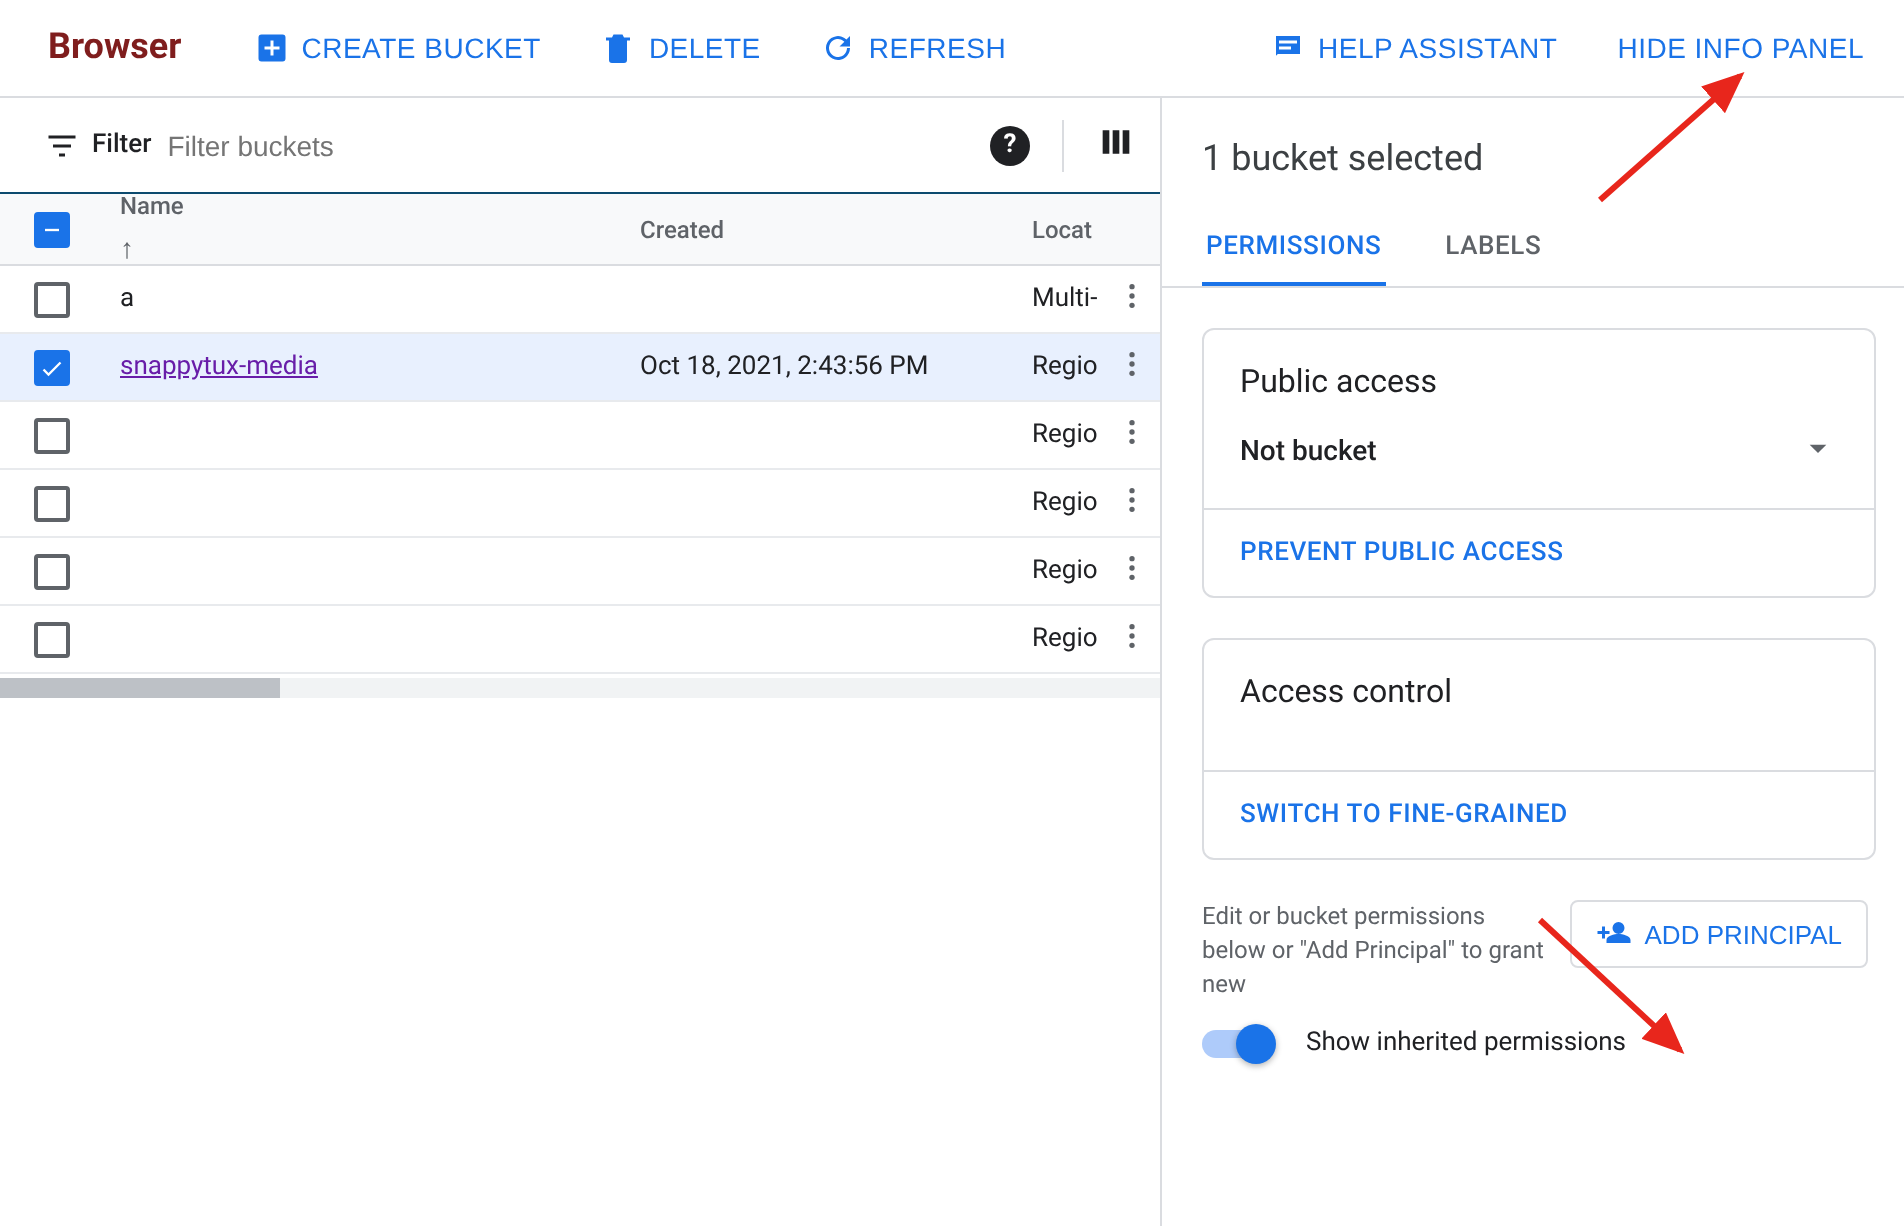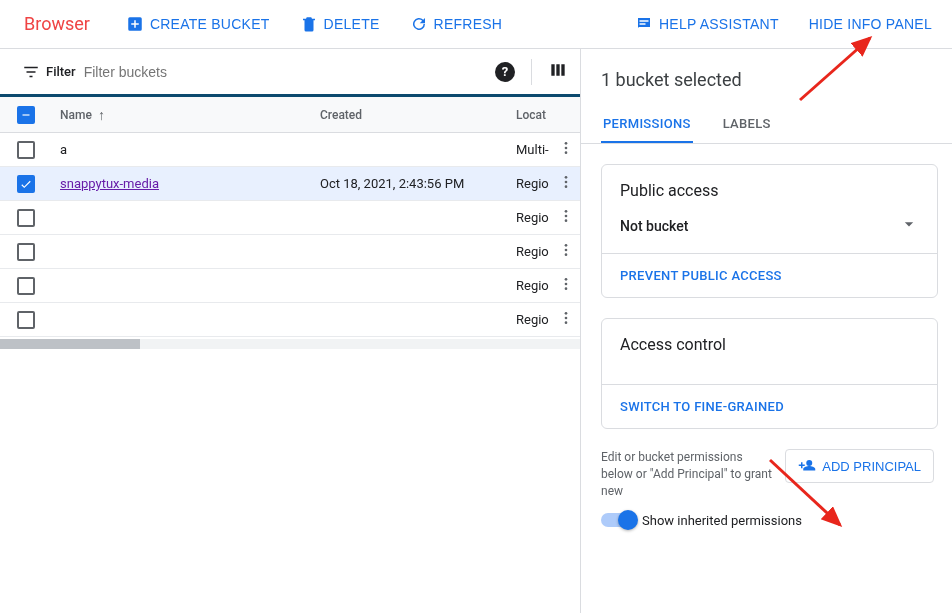--- a/index.html
+++ b/index.html
@@ -1,39 +1,39 @@
 <!DOCTYPE html>
 <html><head>
 <meta charset="utf-8">
 <style>
 * { box-sizing: border-box; margin: 0; padding: 0; }
 body { font-family: Roboto, "Helvetica Neue", Arial, sans-serif; font-size: 13px; color: #202124; background: #fff; width: 952px; height: 613px; overflow: hidden; position: relative; }
 
 .toolbar { display: flex; align-items: center; height: 48px; padding: 0 12px 0 24px; border-bottom: 1px solid #fff; }
-.toolbar .title { font-size: 18px; color: #ef4444; font-weight: 400; margin-right: 28px; }
+.toolbar .title { font-size: 18px; color: #7f1d1d; font-weight: 700; margin-right: 28px; }
 .tbtn { display: inline-flex; align-items: center; gap: 6px; color: #1a73e8; font-weight: 500; font-size: 14px; letter-spacing: 0.25px; background: none; border: none; cursor: pointer; padding: 6px 8px; }
 .tbtn svg { width: 18px; height: 18px; fill: #1a73e8; }
 .spacer { flex: 1; }
 
 .content { display: flex; height: calc(100% - 48px); }
 .left { flex: 1; min-width: 0; border-top: 1px solid #dadce0; display: flex; flex-direction: column; }
 .right { width: 372px; border-left: 1px solid #dadce0; border-top: 1px solid #dadce0; display: flex; flex-direction: column; overflow: hidden; }
 
-.filterbar { display: flex; align-items: center; height: 48px; padding: 0 12px 0 22px; border-bottom: 3px solid #0c4a6e; }
+.filterbar { display: flex; align-items: center; height: 48px; padding: 0 12px 0 22px; border-bottom: 1px solid #0c4a6e; }
 .filterbar .flabel { font-weight: 500; margin: 0 8px 0 6px; }
 .filterbar input { border: none; outline: none; font-size: 14px; color: #5f6368; flex: 1; }
 .filterbar .help { width: 20px; height: 20px; border-radius: 50%; background: #202124; color: #fff; display: flex; align-items: center; justify-content: center; font-weight: 700; font-size: 13px; cursor: pointer; }
 .filterbar .sep { width: 1px; height: 26px; background: #dadce0; margin: 0 16px; }
 .filterbar .cols svg { width: 20px; height: 20px; fill: #202124; }
 
 .thead { display: flex; align-items: center; height: 36px; background: #f8f9fa; border-bottom: 1px solid #dadce0; font-size: 12px; color: #5f6368; font-weight: 500; }
 .trow { display: flex; align-items: center; height: 34px; border-bottom: 1px solid #e8eaed; }
 .trow.sel { background: #e8f0fe; }
 .col-cb { width: 52px; display: flex; justify-content: center; }
-.col-name { width: 268px; padding-left: 8px; display: flex; align-items: center; gap: 6px; }
+.col-name { width: 268px; padding-left: 8px; display: flex; gap: 6px; flex-direction: column; }
 .col-created { width: 196px; }
 .col-loc { flex: 1; }
 .col-menu { width: 28px; display: flex; justify-content: center; }
 .cbox { width: 18px; height: 18px; border: 2px solid #5f6368; border-radius: 2px; display: flex; align-items: center; justify-content: center; cursor: pointer; background: #fff; }
 .cbox.checked { background: #1a73e8; border-color: #1a73e8; }
 .cbox.indet { background: #1a73e8; border-color: #1a73e8; }
 .cbox svg { width: 14px; height: 14px; fill: #fff; }
 .link { color: #681da8; text-decoration: underline; cursor: pointer; }
 .sortarrow { font-size: 14px; }
 .dots { cursor: pointer; }
@@ -53,21 +53,21 @@
 .card .ctitle { font-size: 16px; margin-bottom: 14px; }
 .card .crow { display: flex; align-items: center; justify-content: space-between; font-size: 14px; font-weight: 500; }
 .card .clink { display: block; padding: 14px 18px; border-top: 1px solid #dadce0; color: #1a73e8; font-weight: 500; font-size: 13px; letter-spacing: 0.3px; cursor: pointer; }
 .chev svg { width: 20px; height: 20px; fill: #5f6368; }
 
 .permrow { display: flex; align-items: flex-start; justify-content: space-between; gap: 8px; padding: 0 4px 10px 0; }
 .permrow .pt { font-size: 12px; color: #5f6368; line-height: 1.4; }
 .addbtn { display: inline-flex; align-items: center; gap: 6px; border: 1px solid #dadce0; border-radius: 4px; padding: 7px 12px; color: #1a73e8; font-weight: 500; font-size: 13px; cursor: pointer; background: #fff; white-space: nowrap; }
 .addbtn svg { width: 18px; height: 18px; fill: #1a73e8; }
 
-.togglerow { display: flex; align-items: flex-start; gap: 7px; padding: 4px 0; }
+.togglerow { display: flex; align-items: flex-end; gap: 18px; padding: 4px 0; }
 .toggle { width: 34px; height: 14px; background: #aecbfa; border-radius: 8px; position: relative; cursor: pointer; }
 .toggle .knob { width: 20px; height: 20px; background: #1a73e8; border-radius: 50%; position: absolute; right: -3px; top: -3px; box-shadow: 0 1px 3px rgba(0,0,0,0.3); }
 .togglerow .tl { font-size: 13px; color: #202124; }
 
 .arrow { position: absolute; pointer-events: none; }
 .arrow svg { overflow: visible; }
 </style>
 </head>
 <body>
 

